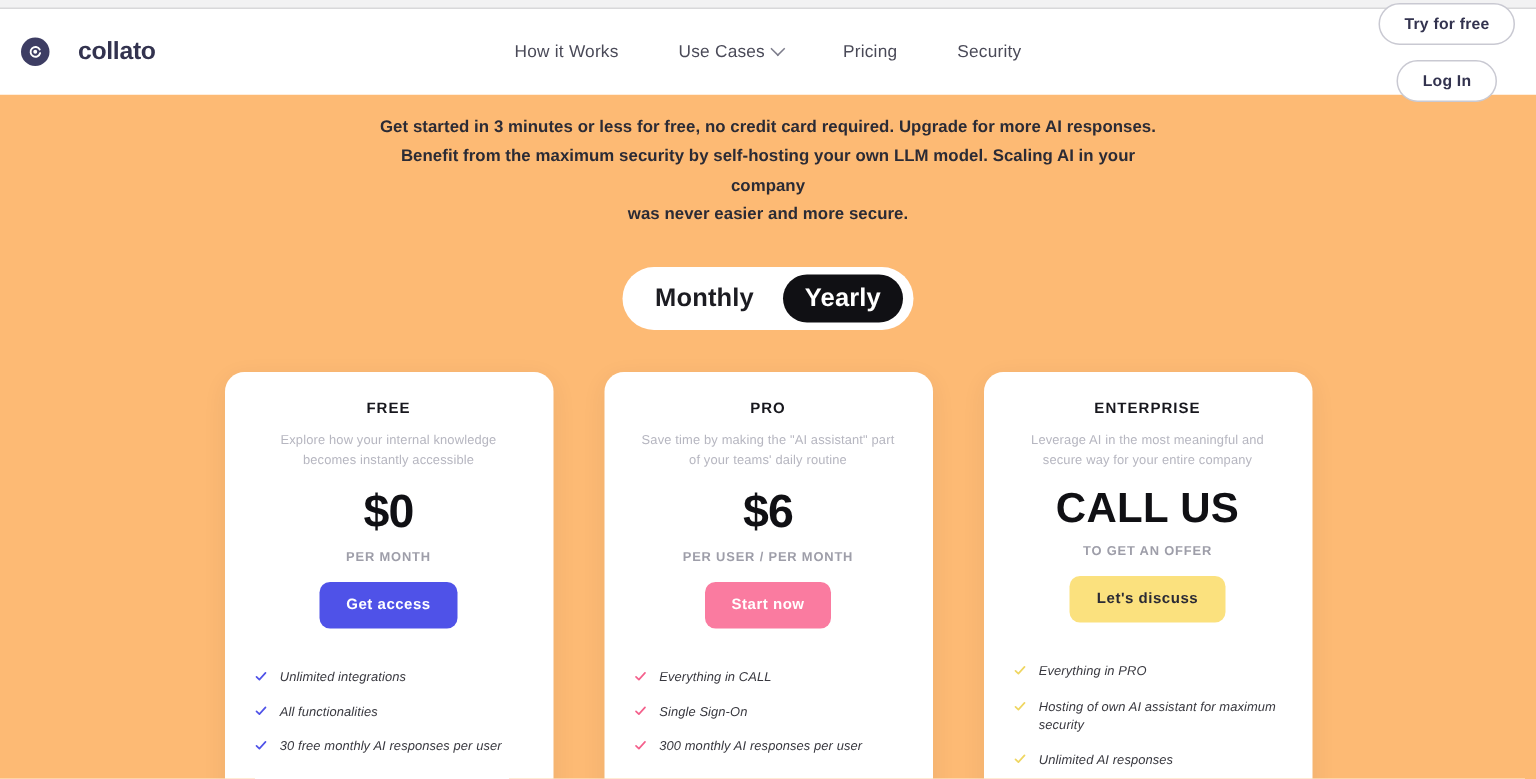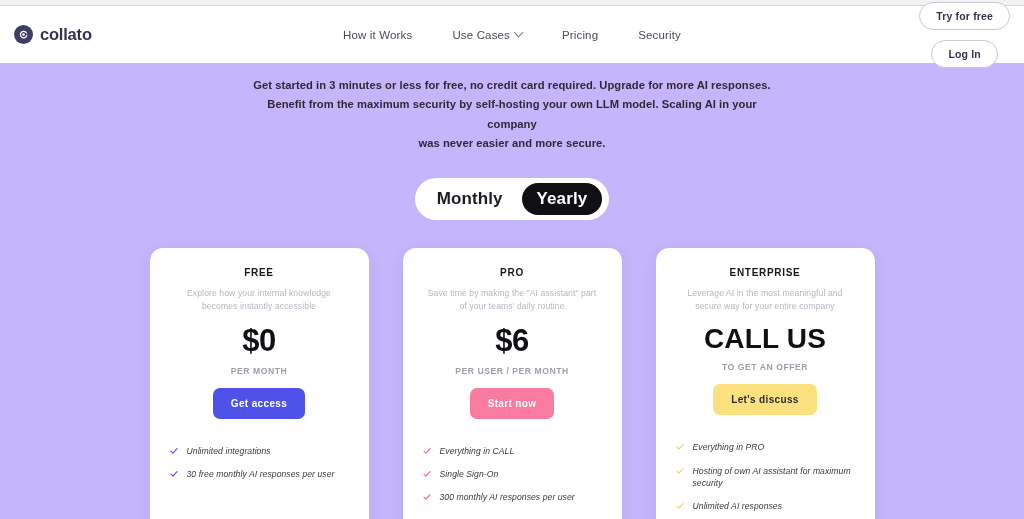--- a/index.html
+++ b/index.html
@@ -30,21 +30,21 @@
     background: #ffffff;
     display: flex;
     align-items: center;
     padding: 0 14px 0 14px;
     position: relative;
   }
 
   .brand {
     display: flex;
     align-items: center;
-    gap: 7px;
+    gap: 19px;
     cursor: pointer;
   }
   .brand-mark {
     width: 19px;
     height: 19px;
     border-radius: 50%;
     background: #3d3d63;
     display: flex;
     align-items: center;
     justify-content: center;
@@ -100,21 +100,21 @@
     font-weight: 700;
     letter-spacing: 0.15px;
     color: #33334f;
     padding: 7px 16px;
     cursor: pointer;
     white-space: nowrap;
   }
 
   
   .page-body {
-    background: #c4b5fd;
+    background: #fdba74;
     height: 456px;
     width: 100%;
     padding-top: 13px;
   }
 
   .intro {
     text-align: center;
     max-width: 520px;
     margin: 0 auto;
   }
@@ -326,20 +326,28 @@
               </svg>
             </span>
           <span class="feature-text">Unlimited integrations</span>
         </li>
         <li class="feature">
           <span class="check">
               <svg viewBox="0 0 12 12" aria-hidden="true">
                 <path d="M1.5 6.3 L4.4 9.1 L10.5 2.4" fill="none" stroke="#4f52e8" stroke-width="1.7" stroke-linecap="round" stroke-linejoin="round"></path>
               </svg>
             </span>
+          <span class="feature-text">All functionalities</span>
+        </li>
+        <li class="feature">
+          <span class="check">
+              <svg viewBox="0 0 12 12" aria-hidden="true">
+                <path d="M1.5 6.3 L4.4 9.1 L10.5 2.4" fill="none" stroke="#4f52e8" stroke-width="1.7" stroke-linecap="round" stroke-linejoin="round"></path>
+              </svg>
+            </span>
           <span class="feature-text">30 free monthly AI responses per user</span>
         </li>
       </ul>
     </article>
 
     <article class="card">
       <h3 class="plan-name">PRO</h3>
       <p class="plan-desc">Save time by making the "AI assistant" part of your teams' daily routine</p>
       <div class="plan-price">$6</div>
       <div class="plan-period">PER USER / PER MONTH</div>

